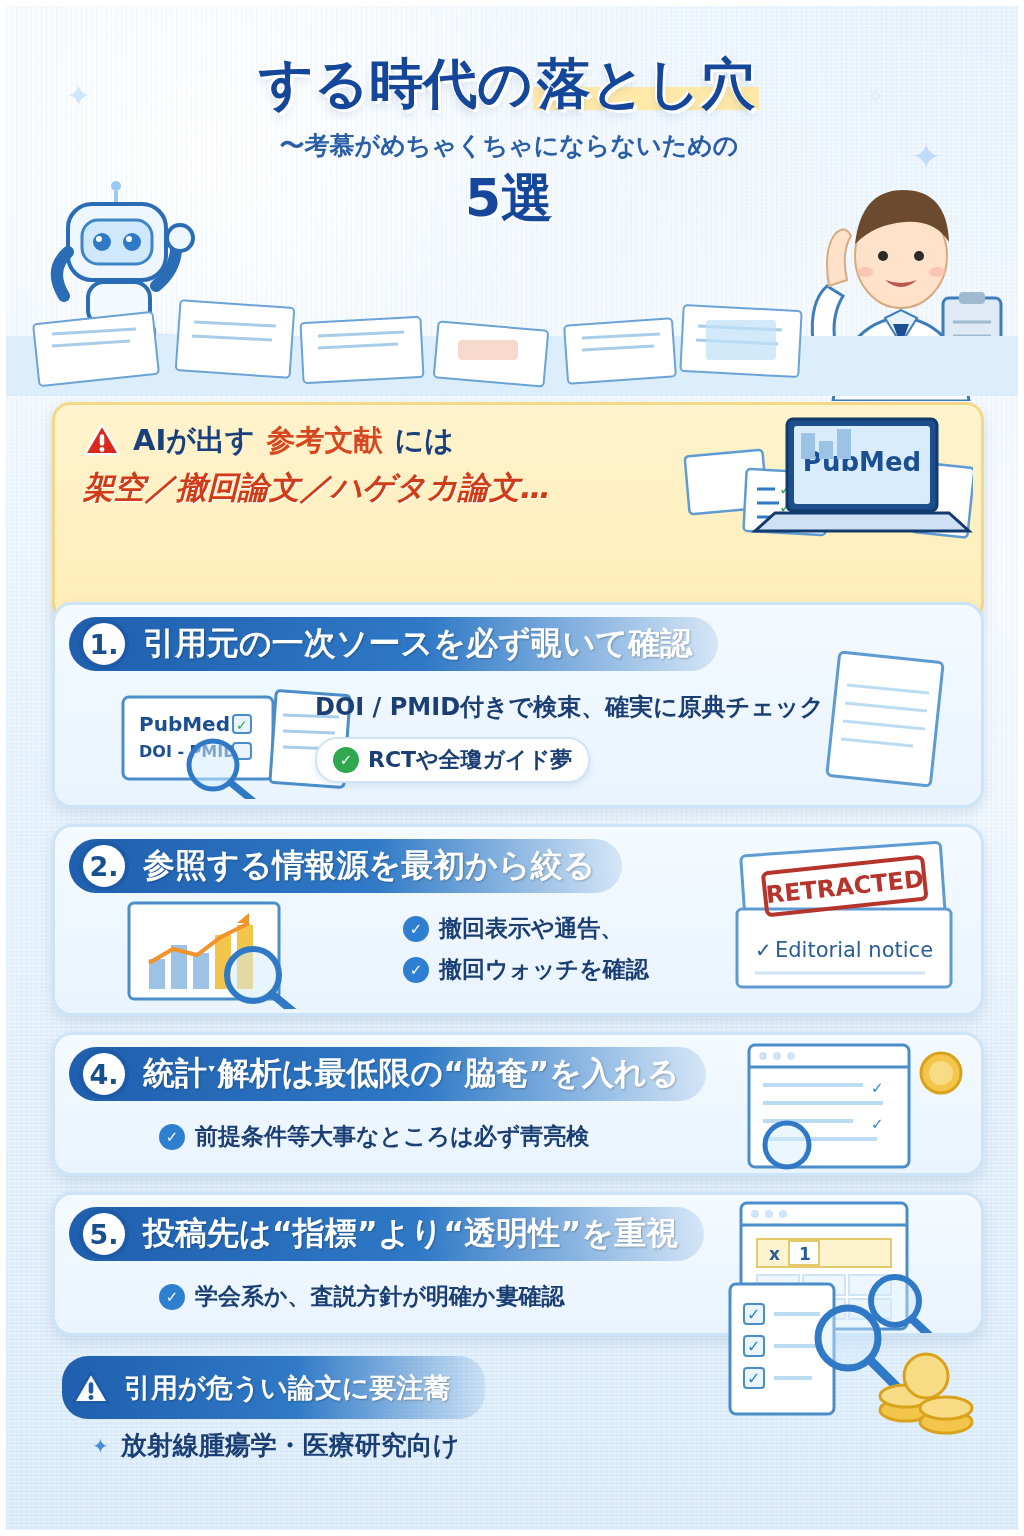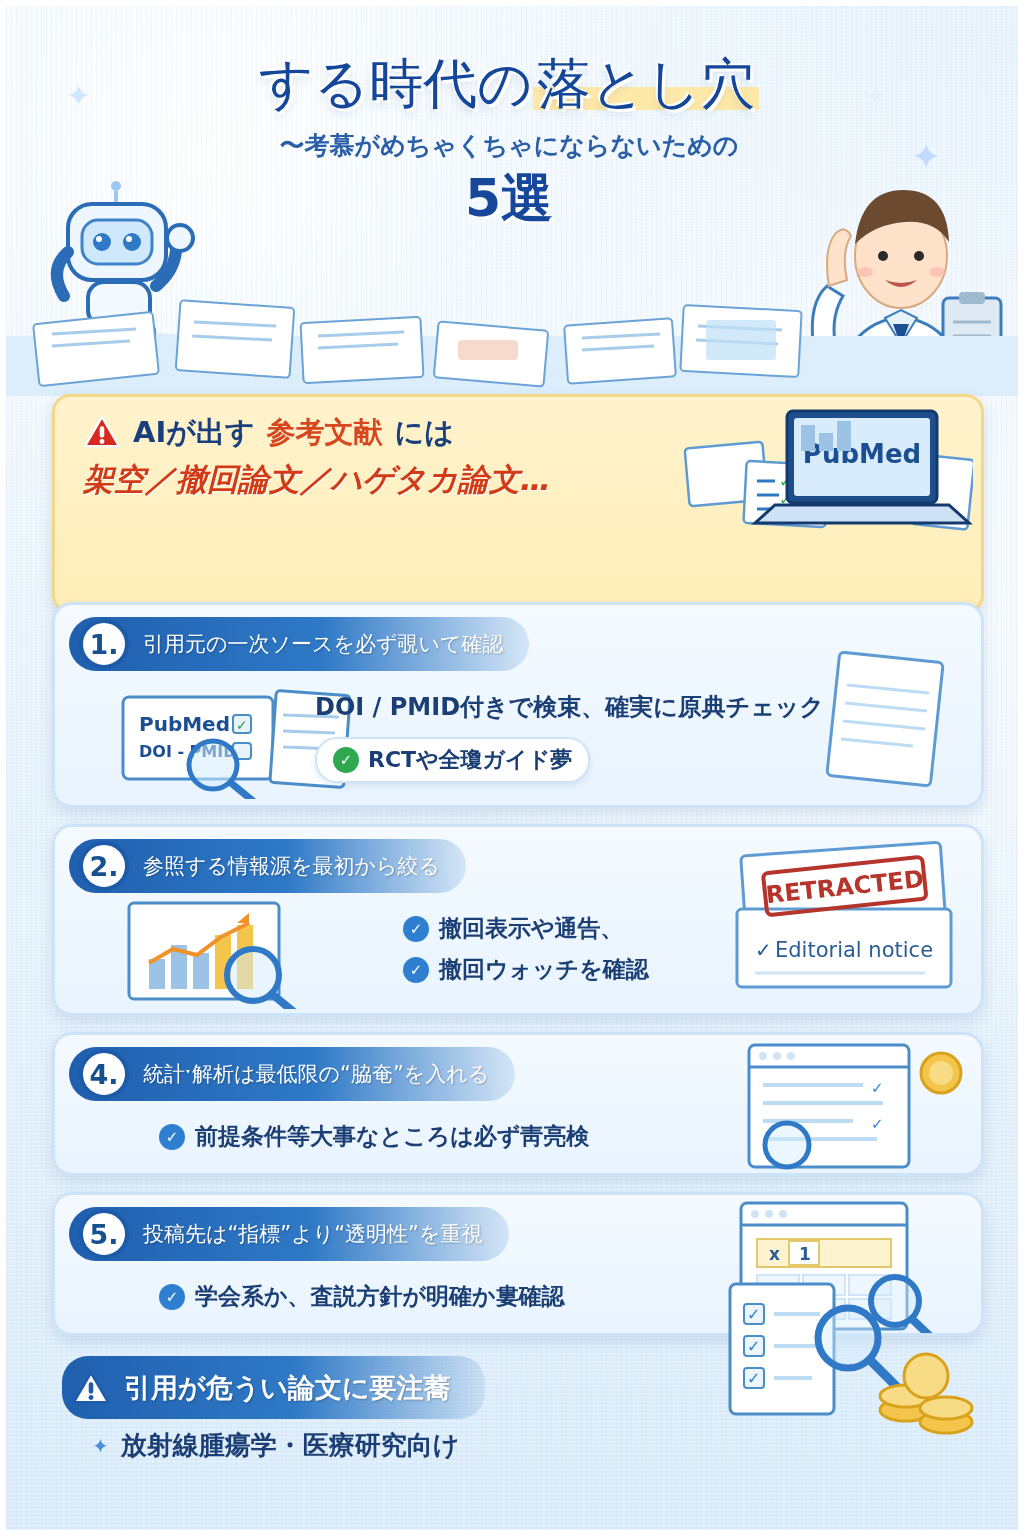--- a/index.html
+++ b/index.html
@@ -32,21 +32,21 @@
   
   .header { position: relative; height: 390px; }
   .title-wrap { position: absolute; left: 88px; top: 42px; width: 830px; text-align: center; }
   .title-line1 {
     font-size: 60px; font-weight: 900; color: #0d3f8f;
     letter-spacing: -1px; line-height: 1.08;
     text-shadow: 3px 3px 0 #ffffff, -2px -2px 0 #ffffff, 0 5px 10px rgba(20,70,140,0.18);
   }
   .title-line2 {
     margin-top: 6px;
-    font-size: 54px; font-weight: 400; color: #14469a;
+    font-size: 54px; font-weight: 700; color: #14469a;
     line-height: 1.1;
     text-shadow: 3px 3px 0 #ffffff, -2px -2px 0 #ffffff, 0 5px 10px rgba(20,70,140,0.18);
   }
   .title-line2 .hl {
     background: linear-gradient(180deg, rgba(255,255,255,0) 55%, #ffe9a8 55%, #ffe9a8 92%, rgba(255,255,255,0) 92%);
     padding: 0 4px;
   }
   .subtitle {
     margin-top: 16px; font-size: 25px; font-weight: 700; color: #2a5fa8;
     letter-spacing: 0px;
@@ -63,21 +63,21 @@
 
   
   .robot { position: absolute; left: 28px; top: 140px; width: 190px; height: 210px; }
   
   .doctor { position: absolute; right: 10px; top: 130px; width: 215px; height: 265px; }
   
   .desk { position: absolute; left: 0; bottom: 0; width: 100%; height: 110px; }
 
   
   .warn-banner {
-    position: absolute; left: 46px; top: 388px; width: 932px; height: 219px;
+    position: absolute; left: 46px; top: 396px; width: 932px; height: 219px;
     background: linear-gradient(180deg, #fff3cd 0%, #ffeeb8 100%);
     border: 3px solid #f2d98a; border-radius: 18px;
     box-shadow: 0 6px 14px rgba(60,90,140,0.18);
     overflow: hidden;
   }
   .warn-text { position: absolute; left: 28px; top: 18px; width: 640px; }
   .warn-l1 { font-size: 29px; font-weight: 900; color: #1a3f7d; display: flex; align-items: center; gap: 12px; line-height: 1.2;}
   .warn-l1 .accent { color: #d7461e; }
   .warn-l2 { margin-top: 10px; font-size: 31px; font-weight: 900; color: #d23b17; line-height: 1.25;
     text-shadow: 1px 1px 0 #fff; font-style: italic; }
@@ -99,21 +99,21 @@
     padding: 0 26px 0 10px;
     background: linear-gradient(90deg, #1f5fae 0%, #2f79c6 55%, rgba(47,121,198,0.15) 100%);
     border-radius: 28px;
   }
   .step-num {
     width: 50px; height: 50px; border-radius: 50%;
     background: #ffffff; border: 4px solid #1d5ba8;
     color: #17508f; font-size: 27px; font-weight: 900;
     display: flex; align-items: center; justify-content: center;
   }
-  .card-title { color: #ffffff; font-size: 21px; font-weight: 400; white-space: nowrap;
+  .card-title { color: #ffffff; font-size: 32px; font-weight: 700; white-space: nowrap;
     text-shadow: 1px 1px 2px rgba(0,0,0,0.25); }
   .bullet {
     display: flex; align-items: center; gap: 10px;
     font-size: 23px; font-weight: 700; color: #1b3f74;
   }
   .chk {
     flex: none; width: 26px; height: 26px; border-radius: 50%;
     background: #2f7fd0; color: #fff; font-size: 15px; font-weight: 900;
     display: flex; align-items: center; justify-content: center;
   }

